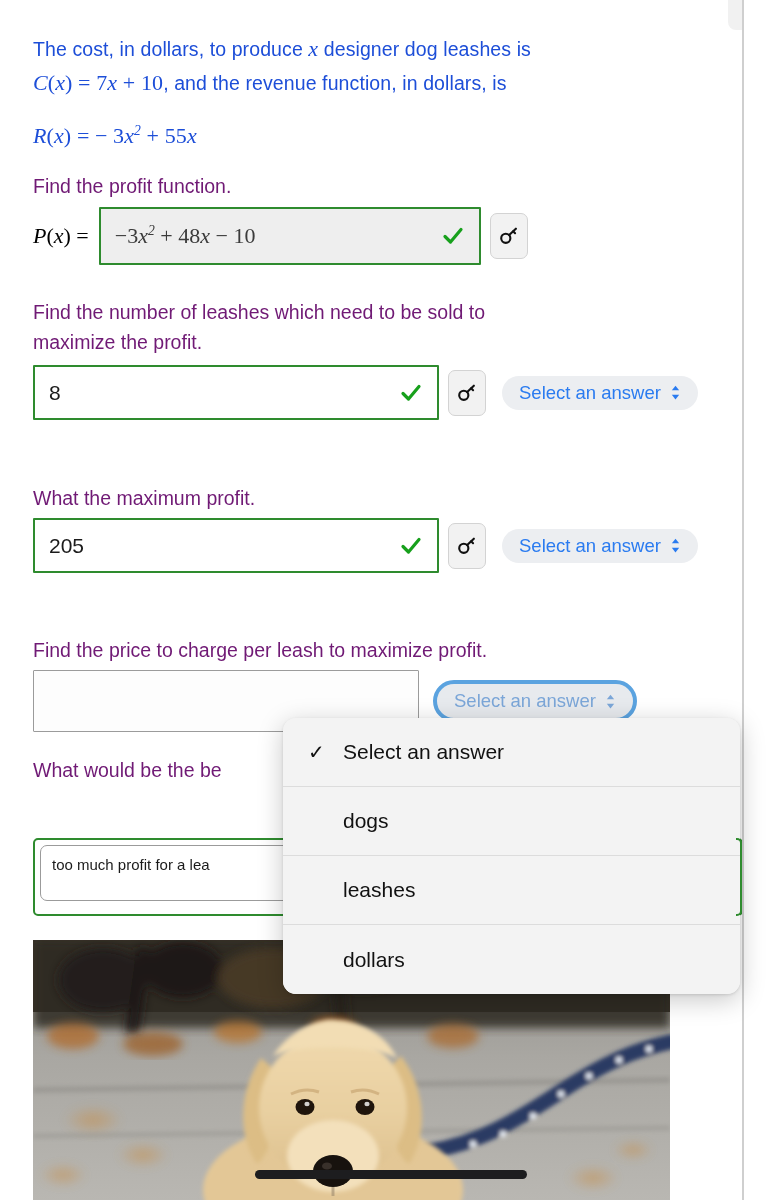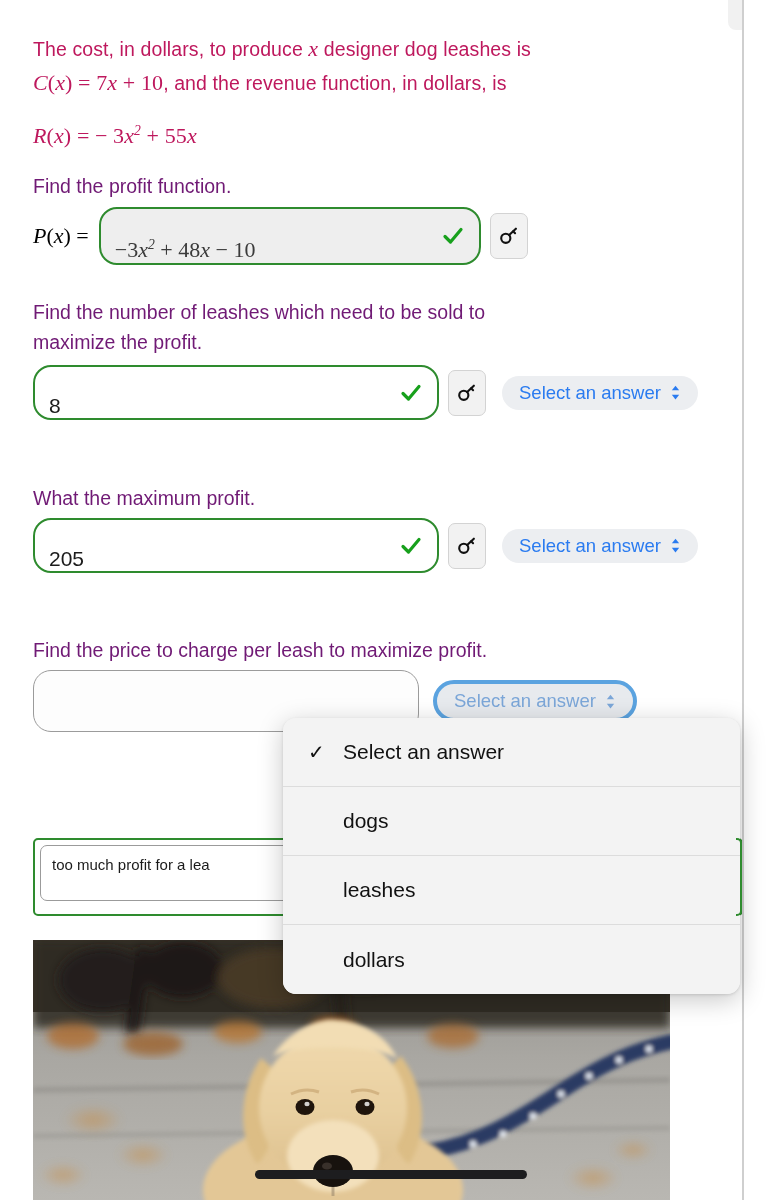--- a/index.html
+++ b/index.html
@@ -54,21 +54,21 @@
     left: 0;
     width: 742px;
     height: 1200px;
     padding: 0;
   }
 
   
   .prose {
     font-size: 19.5px;
     line-height: 31px;
-    color: #be185d;
+    color: #1d4ed8;
     letter-spacing: 0.1px;
   }
 
   .math {
     font-family: "Liberation Serif", serif;
     font-style: italic;
     font-size: 22px;
   }
   .mathserif {
     font-family: "Liberation Serif", serif;
@@ -98,24 +98,24 @@
     line-height: 30px;
     color: #701a75;
   }
 
   
   .ans-row { position: absolute; display: flex; align-items: center; }
 
   .ans-input {
     position: relative;
     height: 55px;
-    border-radius: 18px;
+    border-radius: 1px;
     background: #ffffff;
     display: flex;
-    align-items: flex-end;
+    align-items: center;
     padding: 0 14px;
     font-size: 21px;
     color: #1b1b1b;
   }
   .ans-input.correct {
     border: 2px solid #2e8b2e;
     background: #ffffff;
   }
   .ans-input.correct.filled-gray {
     background: #eeeeee;
@@ -382,20 +382,21 @@
       <button class="sel-pill focused" style="margin-left:14px;">
         <span>Select an answer</span>
         <svg class="chev" viewBox="0 0 12 18">
           <path d="M6 1.5 L10 6.5 L2 6.5 Z" fill="#7ba6d8"></path>
           <path d="M6 16.5 L10 11.5 L2 11.5 Z" fill="#7ba6d8"></path>
         </svg>
       </button>
     </div>
 
     <div class="q-label" style="left:33px; top:755px; width:250px;">
+      <div>What would be the be</div>
     </div>
 
     <div class="essay-wrap">
       <div class="essay-box">
         <span>too much profit for a lea</span>
       </div>
     </div>
 
     <div class="photo">
       <svg class="photo-svg" viewBox="0 0 637 260" preserveAspectRatio="xMidYMid slice">

